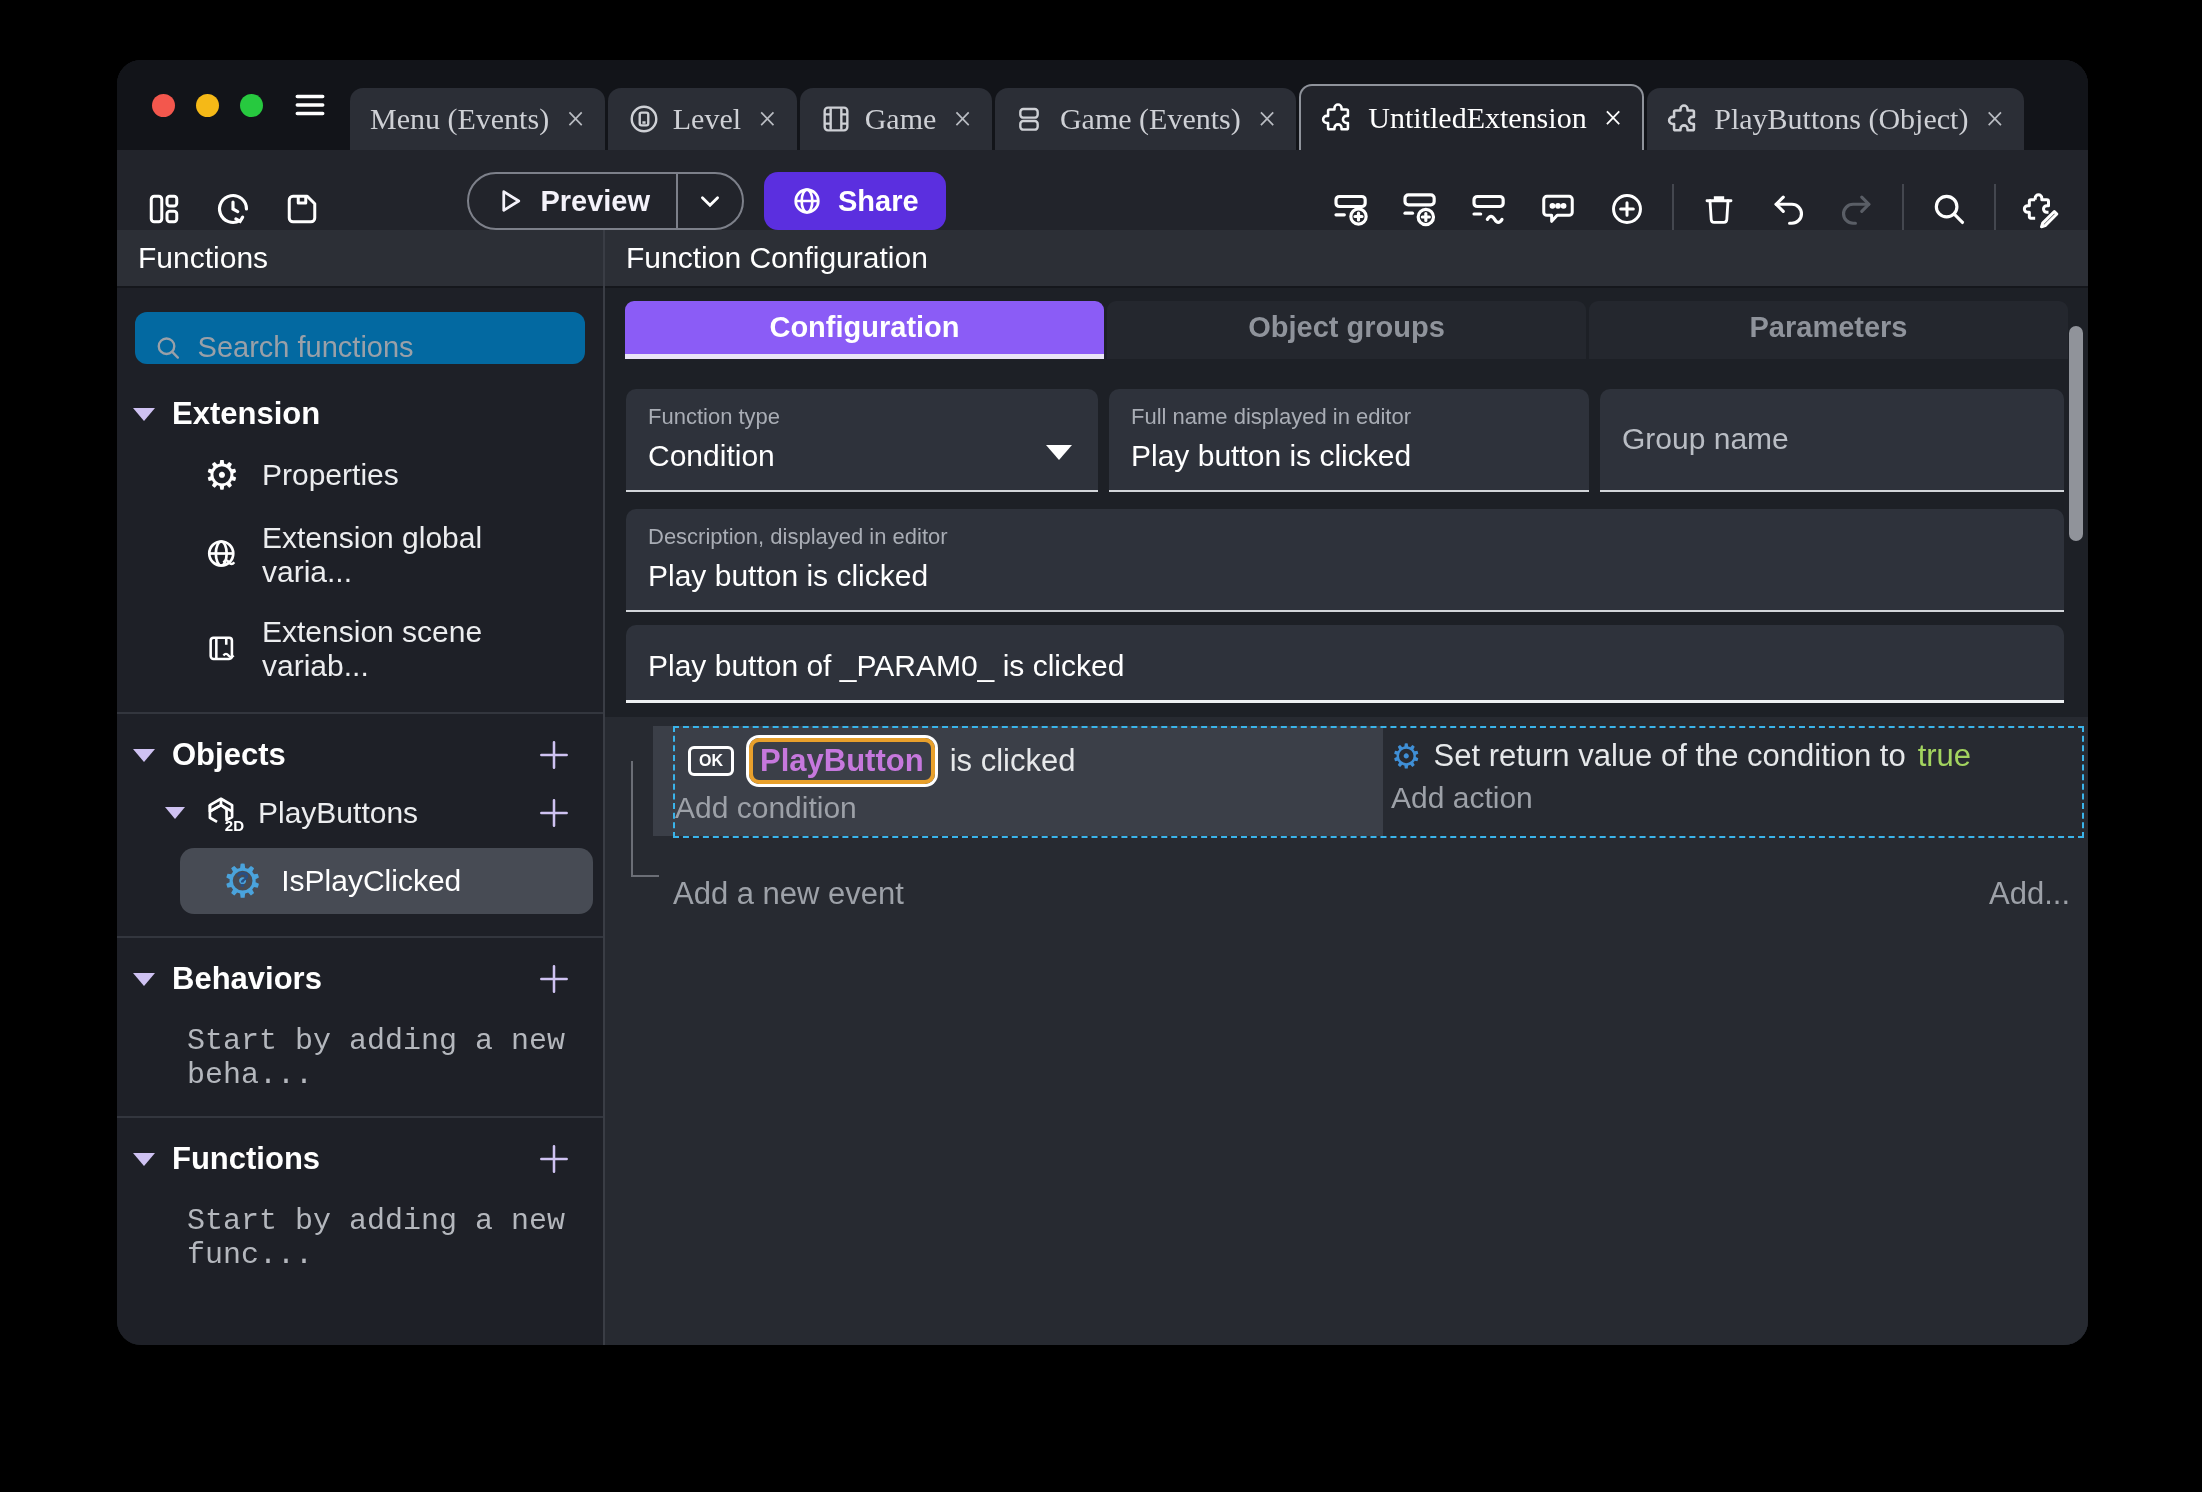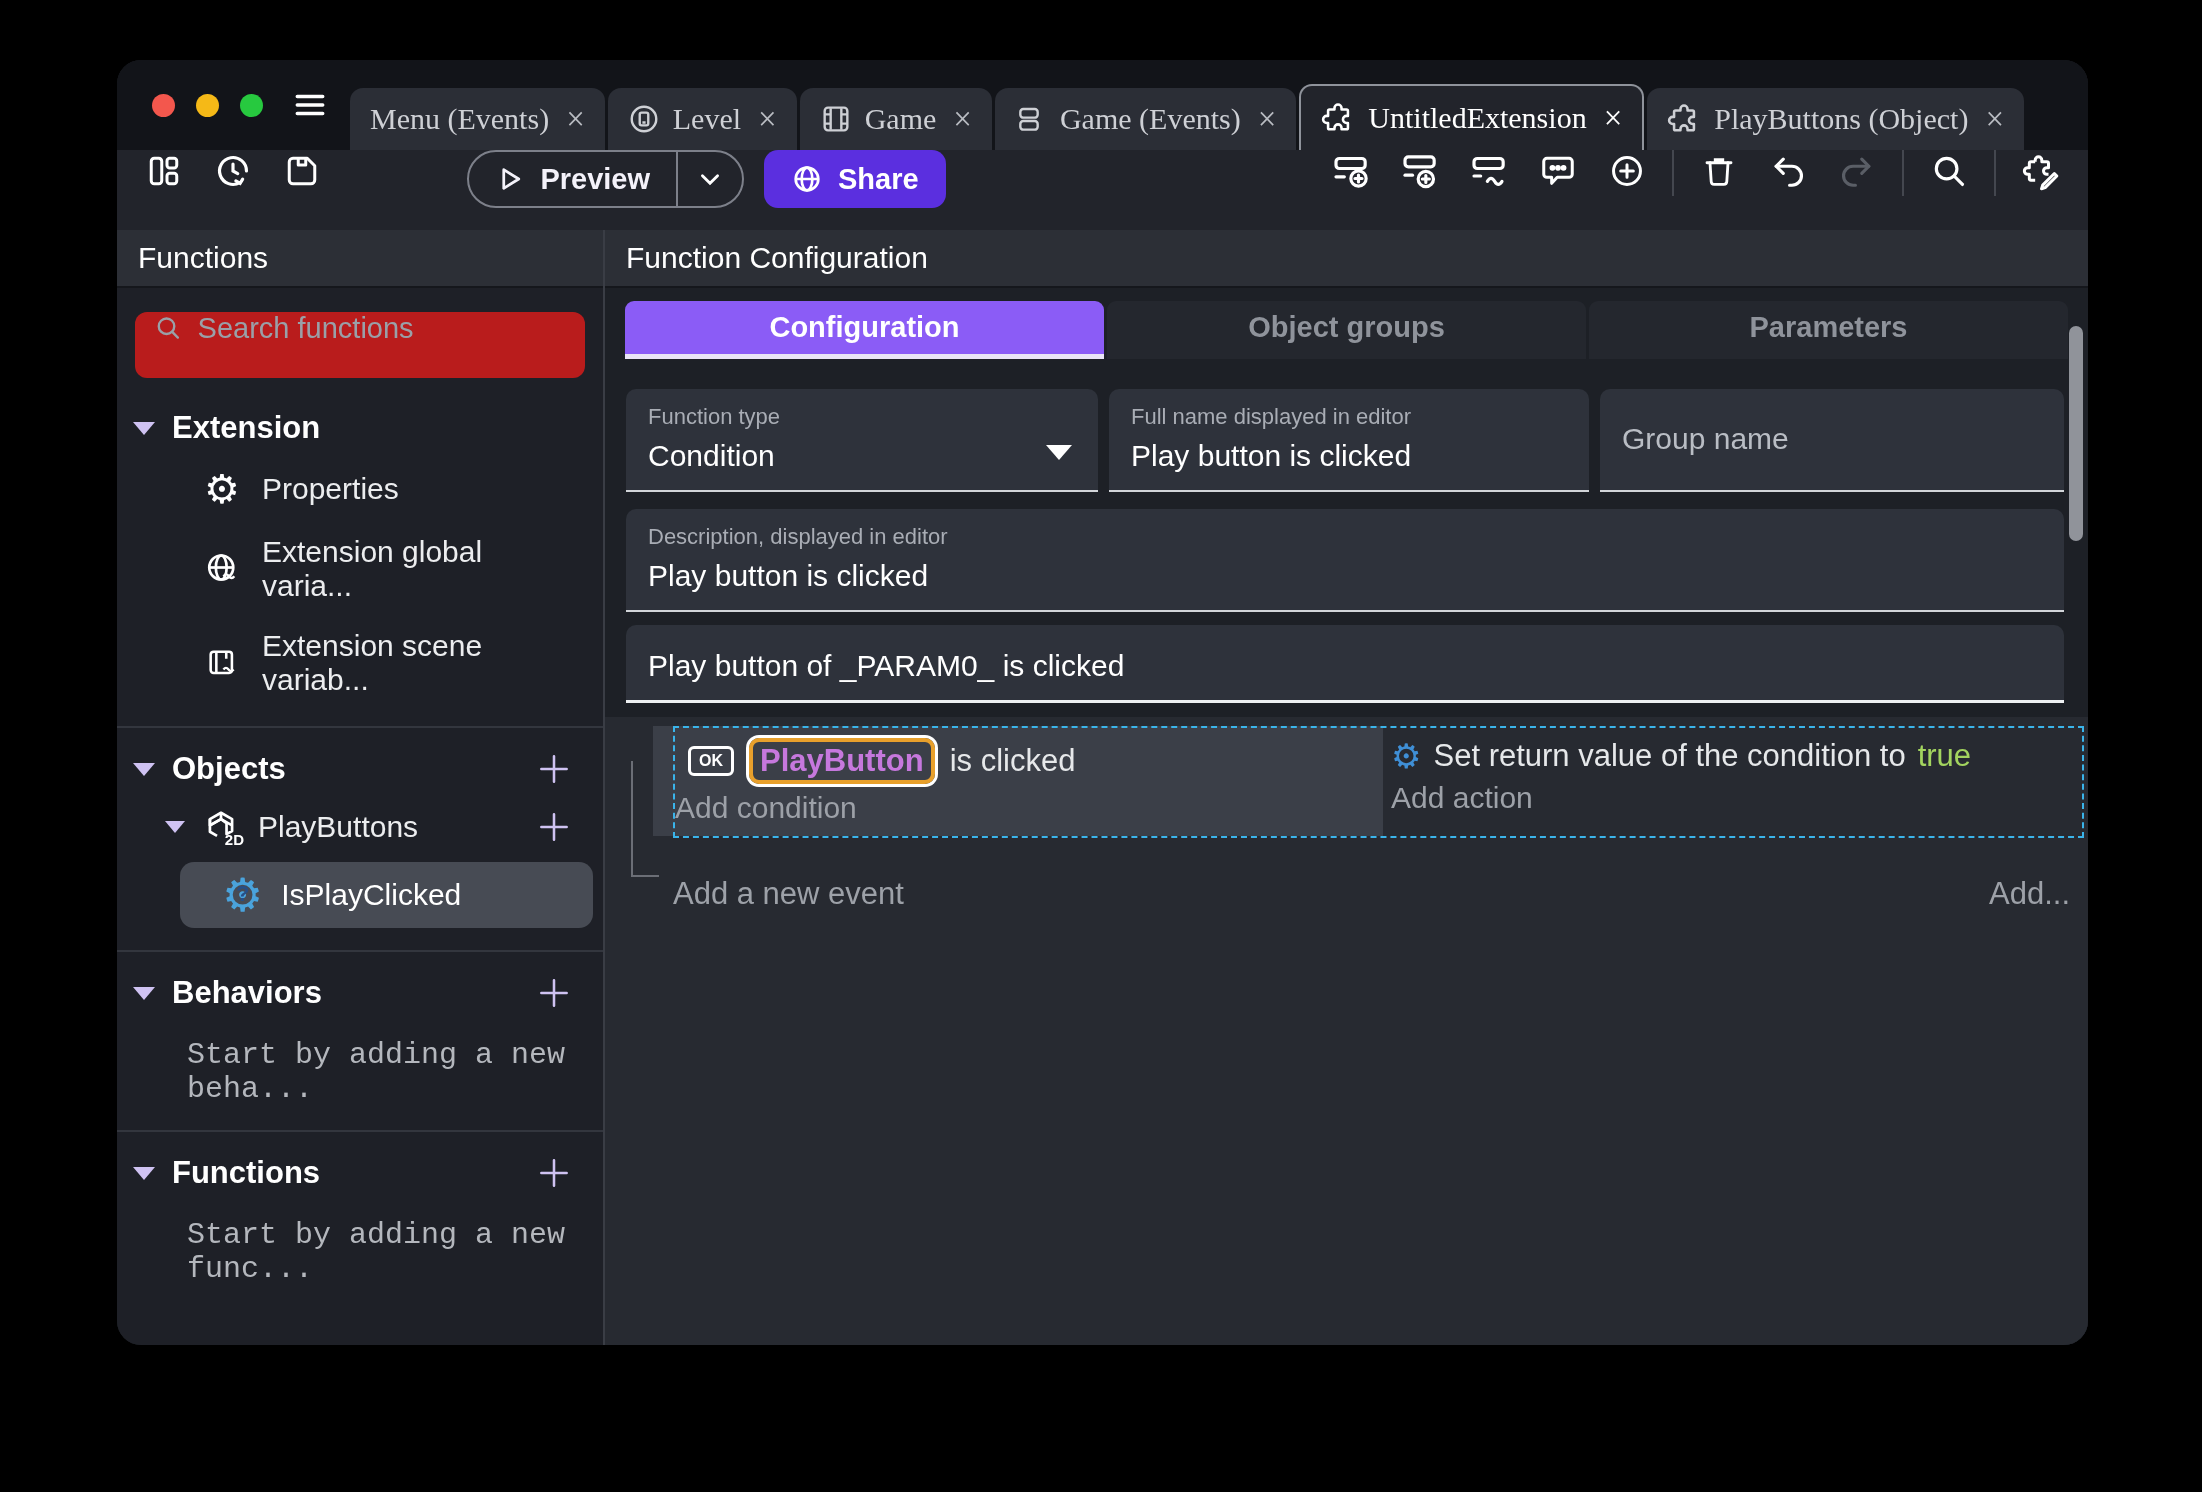--- a/index.html
+++ b/index.html
@@ -16,41 +16,41 @@
   .light.red{ background:#f3574d; } .light.yellow{ background:#f5b917; } .light.green{ background:#27c93f; }
   .hamburger { margin-left:6px; color:#fff; display:flex; align-items:center; }
   .tab { height:62px; display:flex; align-items:center; gap:13px; padding:0 20px; margin-right:3px;
     background:#2b2e36; color:#ced0d5; border-radius:13px 13px 0 0; font-size:30px; white-space:nowrap;font-family:Liberation Serif, serif; }
   .tab .ticon { display:flex; color:#ced0d5; }
   .tab .x { font-size:33px; color:#b9bcc2; margin-left:4px; line-height:1; }
   .tab.active { background:#22242b; border:2px solid #8f939b; border-bottom:none; color:#fff; height:66px; }
   .tab.active .ticon, .tab.active .x { color:#fff; }
 
   
-  .toolbar { height:80px; background:#22242b; display:flex; align-items:flex-start; padding:0 26px; flex:none; }
+  .toolbar { height:80px; background:#22242b; display:flex; align-items:flex-end; padding:0 26px; flex:none; }
   .tgroup { display:flex; align-items:center; gap:27px; }
   .icon-btn { width:42px; height:42px; display:flex; align-items:center; justify-content:center; color:#fff; }
   .icon-btn.dim { color:#5a5e66; }
   .tsep { width:2px; height:46px; background:#44474f; }
   .center-controls { margin-left:auto; margin-right:auto; display:flex; align-items:center; gap:20px; transform:translateX(-120px); }
   .preview-btn { display:flex; align-items:center; height:58px; border:2px solid #7d808a; border-radius:29px; color:#f4f2fa; }
   .preview-main { display:flex; align-items:center; gap:15px; padding:0 26px; font-weight:bold; font-size:29px; }
   .preview-sep { width:2px; align-self:stretch; background:#7d808a; }
   .preview-caret { padding:0 19px; display:flex; color:#fff; }
   .share-btn { display:flex; align-items:center; gap:15px; height:58px; padding:0 27px;
     background:#5b2fdf; border-radius:14px; color:#fff; font-weight:bold; font-size:29px; }
 
   
   .body { flex:1; display:flex; min-height:0; }
   .panel-header { height:58px; background:#2c2f36; display:flex; align-items:center; padding:0 21px;
     font-size:30px; color:#fff; border-bottom:2px solid #15171c; flex:none; }
 
   .sidebar { width:488px; flex:none; background:#1e2027; border-right:2px solid #3a3d45; display:flex; flex-direction:column; }
-  .search-wrap { margin:24px 18px 10px; height:66px; background:#b91c1c; border-radius:12px;
-    display:flex; align-items:flex-start; padding:0 19px; gap:15px; flex:none; color:#9aa0a8; }
+  .search-wrap { margin:24px 18px 10px; height:52px; background:#0369a1; border-radius:12px;
+    display:flex; align-items:flex-end; padding:0 19px; gap:15px; flex:none; color:#9aa0a8; }
   .search-input { background:transparent; border:none; outline:none; color:#e8e9eb; font-size:29px; width:100%; font-family:inherit; }
   ::placeholder { color:#9aa0a8; opacity:1; }
 
   .tree { flex:1; overflow:hidden; }
   .tree-section { padding:12px 0 16px; }
   .tree-section + .tree-section { border-top:2px solid #33363e; }
   .section-head { display:flex; align-items:center; padding:10px 30px 10px 16px; }
   .tri { width:0; height:0; border-left:11px solid transparent; border-right:11px solid transparent;
     border-top:13px solid #cfc2f2; margin-right:17px; flex:none; }
   .tri.small { border-left-width:10px; border-right-width:10px; border-top-width:12px; }

